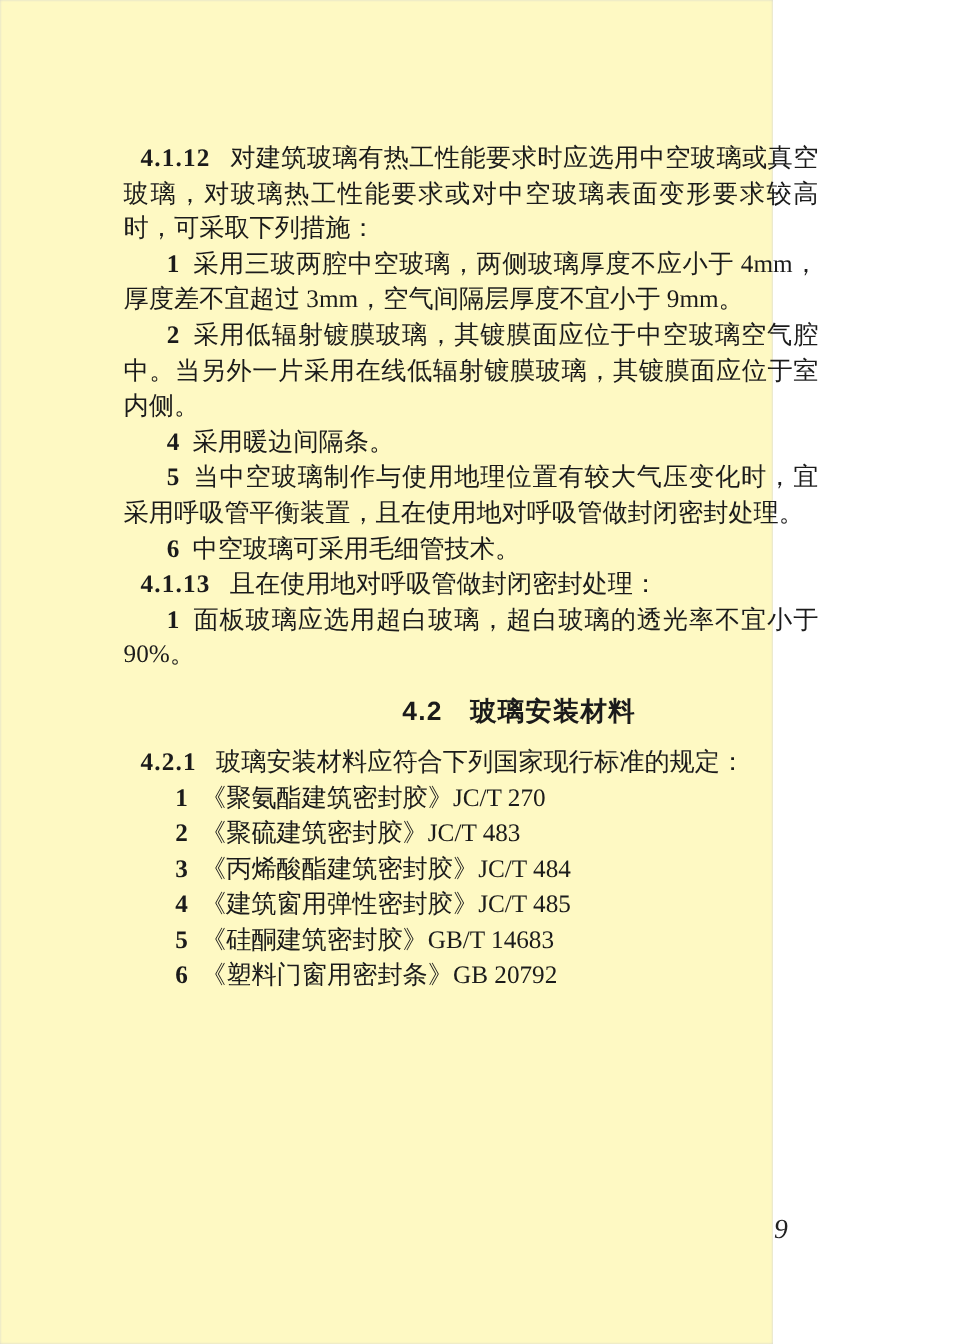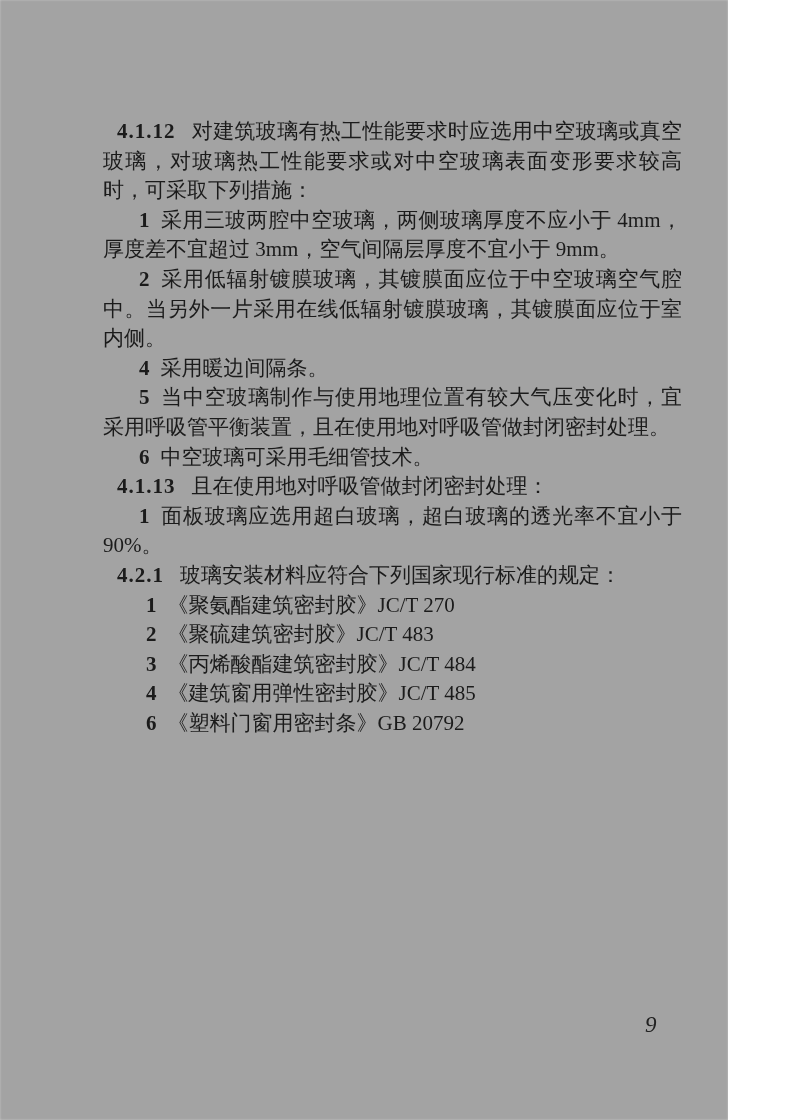--- a/index.html
+++ b/index.html
@@ -5,23 +5,23 @@
   * { margin: 0; padding: 0; box-sizing: border-box; }
   html, body { width: 800px; height: 1120px; }
   body {
     background: #ffffff;
     font-family: "Liberation Serif", "DejaVu Serif", serif;
     color: #1b1b1b;
     overflow: hidden;
   }
   .page {
     position: relative;
-    width: 728px;
+    width: 644px;
     height: 1120px;
-    background: #a3a3a3;
+    background: #fef9c3;
     box-shadow: inset 0 0 2px #cfcfcf;
   }
   .content {
     position: absolute;
     left: 103px;
     top: 117px;
     width: 579px;
     font-size: 21px;
     line-height: 29.6px;
     text-align: justify;
@@ -69,25 +69,27 @@
     <p class="item"><span class="inum">1</span><span>采用三玻两腔中空玻璃，两侧玻璃厚度不应小于 4mm，厚度差不宜超过 3mm，空气间隔层厚度不宜小于 9mm。</span></p>
     <p class="item"><span class="inum">2</span><span>采用低辐射镀膜玻璃，其镀膜面应位于中空玻璃空气腔中。当另外一片采用在线低辐射镀膜玻璃，其镀膜面应位于室内侧。</span></p>
     <p class="item"><span class="inum">4</span><span>采用暖边间隔条。</span></p>
     <p class="item"><span class="inum">5</span><span>当中空玻璃制作与使用地理位置有较大气压变化时，宜采用呼吸管平衡装置，且在使用地对呼吸管做封闭密封处理。</span></p>
     <p class="item"><span class="inum">6</span><span>中空玻璃可采用毛细管技术。</span></p>
 
     <p class="clause"><span class="cnum">4.1.13</span><span>且在使用地对呼吸管做封闭密封处理：</span></p>
 
     <p class="item"><span class="inum">1</span><span>面板玻璃应选用超白玻璃，超白玻璃的透光率不宜小于 90%。</span></p>
 
+    <h2 class="sec-heading">4.2　玻璃安装材料</h2>
 
     <p class="clause"><span class="cnum">4.2.1</span><span>玻璃安装材料应符合下列国家现行标准的规定：</span></p>
 
     <p class="std"><span class="inum">1</span><span>《聚氨酯建筑密封胶》JC/T 270</span></p>
     <p class="std"><span class="inum">2</span><span>《聚硫建筑密封胶》JC/T 483</span></p>
     <p class="std"><span class="inum">3</span><span>《丙烯酸酯建筑密封胶》JC/T 484</span></p>
     <p class="std"><span class="inum">4</span><span>《建筑窗用弹性密封胶》JC/T 485</span></p>
+    <p class="std"><span class="inum">5</span><span>《硅酮建筑密封胶》GB/T 14683</span></p>
     <p class="std"><span class="inum">6</span><span>《塑料门窗用密封条》GB 20792</span></p>
 
   </div>
 
   <span class="page-number">9</span>
 </div>
 
 </body></html>

